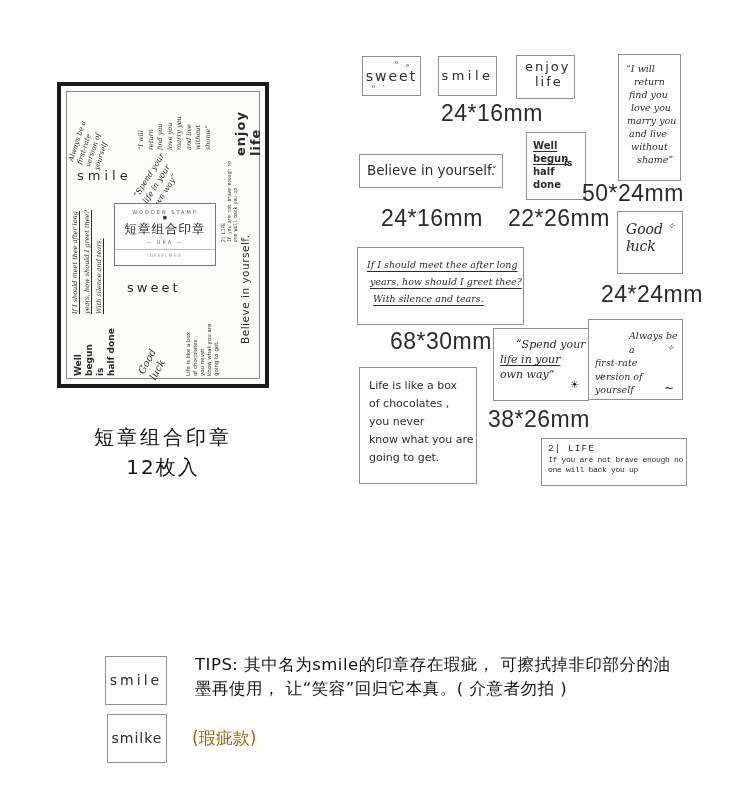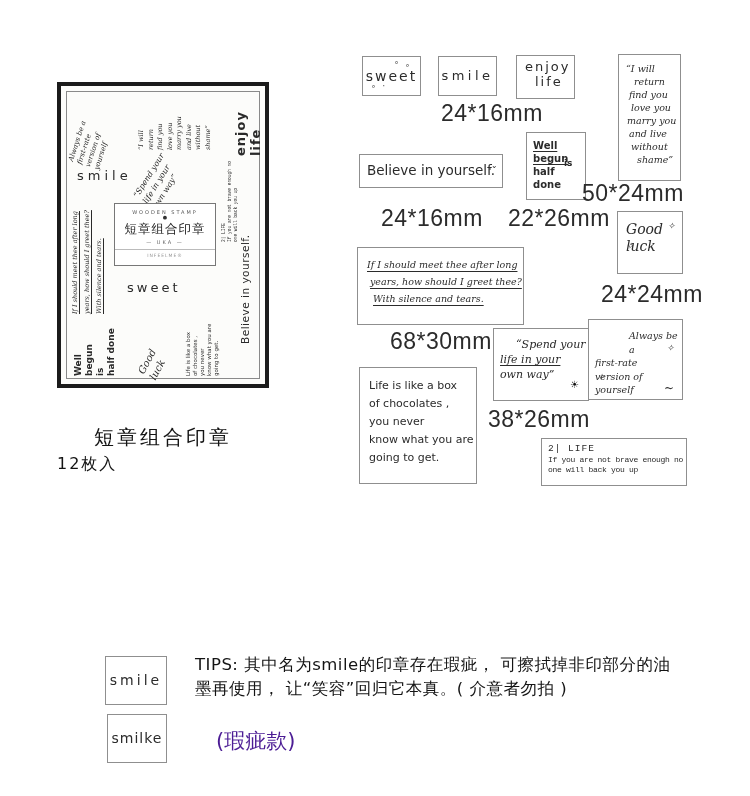--- a/index.html
+++ b/index.html
@@ -35,22 +35,22 @@
                 border:1px solid #777;text-align:center;z-index:3;}
   .cl-top{font-size:5px;letter-spacing:2px;color:#555;margin-top:5px;}
   .cl-dot{font-size:5px;color:#333;line-height:5px;}
   .cl-name{font-family:"DejaVu Serif",serif;font-size:12.5px;letter-spacing:1px;color:#222;margin-top:1px;}
   .cl-series{font-size:5px;letter-spacing:2px;color:#666;margin-top:1px;}
   .cl-maker{border-top:1px solid #bbb;margin-top:4px;padding-top:3px;font-size:4.5px;
             letter-spacing:1px;color:#999;}
 
   .product-title{position:absolute;left:57px;top:424px;width:212px;text-align:center;
                  font-size:20px;letter-spacing:3px;color:#141414;}
-  .product-qty{position:absolute;left:57px;top:454px;width:212px;
-               font-size:16px;letter-spacing:2px;color:#141414;}
+  .product-qty{position:absolute;left:57px;top:454px;width:212px;text-align:center;
+               font-size:20px;letter-spacing:2px;color:#141414;}
 
   
   .box{position:absolute;background:#fff;border:1px solid #8f8f8f;color:#2b2b2b;overflow:hidden;}
   .size{position:absolute;font-family:"Liberation Sans",sans-serif;font-size:23px;
         color:#2b2b2b;letter-spacing:0.5px;}
 
   .b-sweet{left:362px;top:56px;width:57px;height:38px;font-size:14px;letter-spacing:2px;
            text-align:center;line-height:38px;}
   .b-sweet .deco{position:absolute;font-size:8px;letter-spacing:2px;line-height:8px;color:#444;}
   .d-sweet-top{right:8px;top:5px;}
@@ -128,21 +128,21 @@
   .s-lifebox{left:366px;top:490px;}
   .s-life2{left:567px;top:489px;}
 
   
   .tips-box1{left:105px;top:656px;width:60px;height:47px;font-size:14px;letter-spacing:3px;
              text-align:center;line-height:47px;}
   .tips-box2{left:107px;top:714px;width:58px;height:47px;font-size:14px;letter-spacing:1px;
              text-align:center;line-height:47px;}
   .tips-text{position:absolute;left:195px;top:653px;width:480px;font-size:16.5px;
              line-height:24px;color:#141414;letter-spacing:0.5px;}
-  .tips-note{position:absolute;left:192px;top:727px;font-size:21px;color:#4c1d95;margin-left:24px;}
+  .tips-note{position:absolute;left:192px;top:727px;font-size:17px;color:#a16207;}
 </style>
 </head>
 <body>
 
 <div class="canvas">
 
   <div class="photo">
     <div class="sheet-line"></div>
 
     <div class="sh script rot sh-always">

